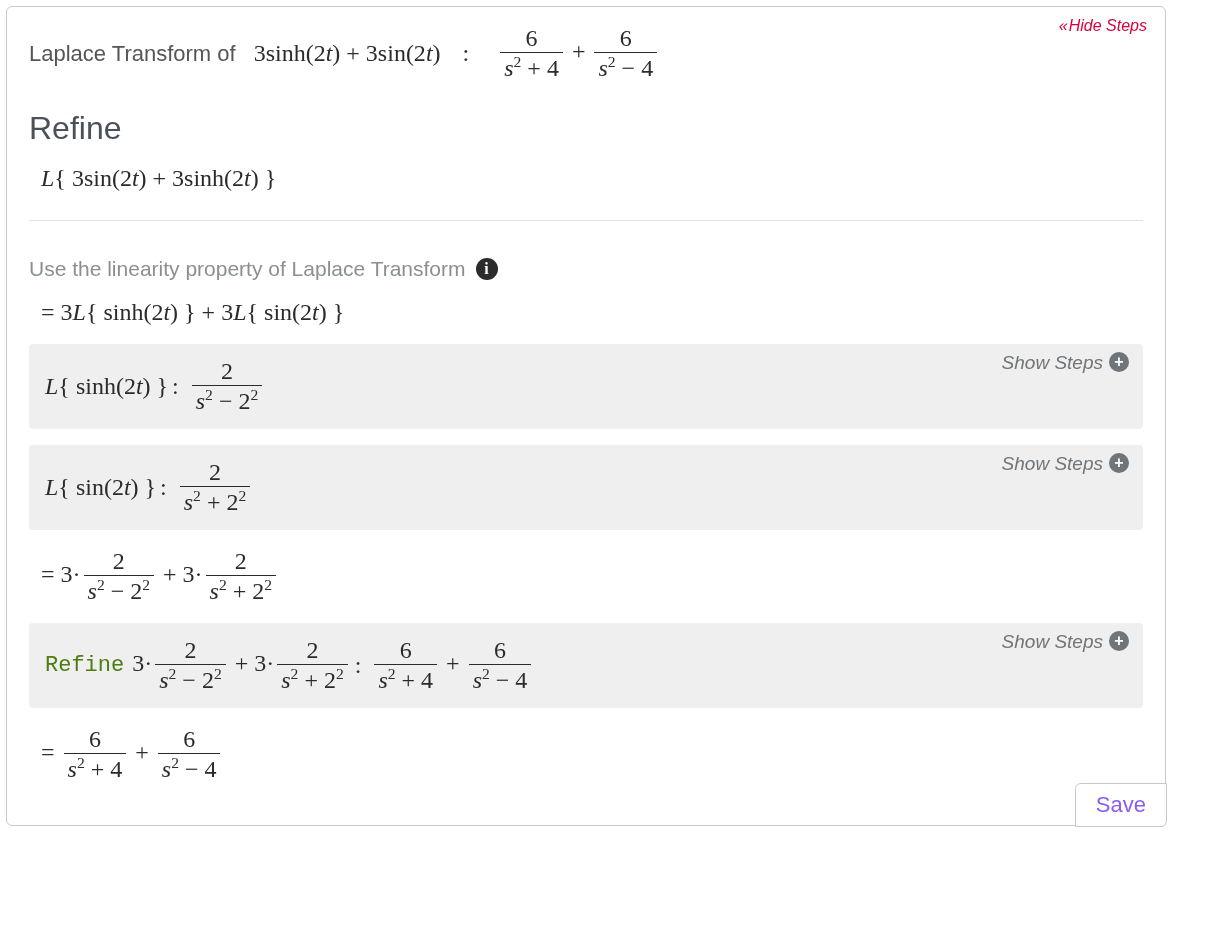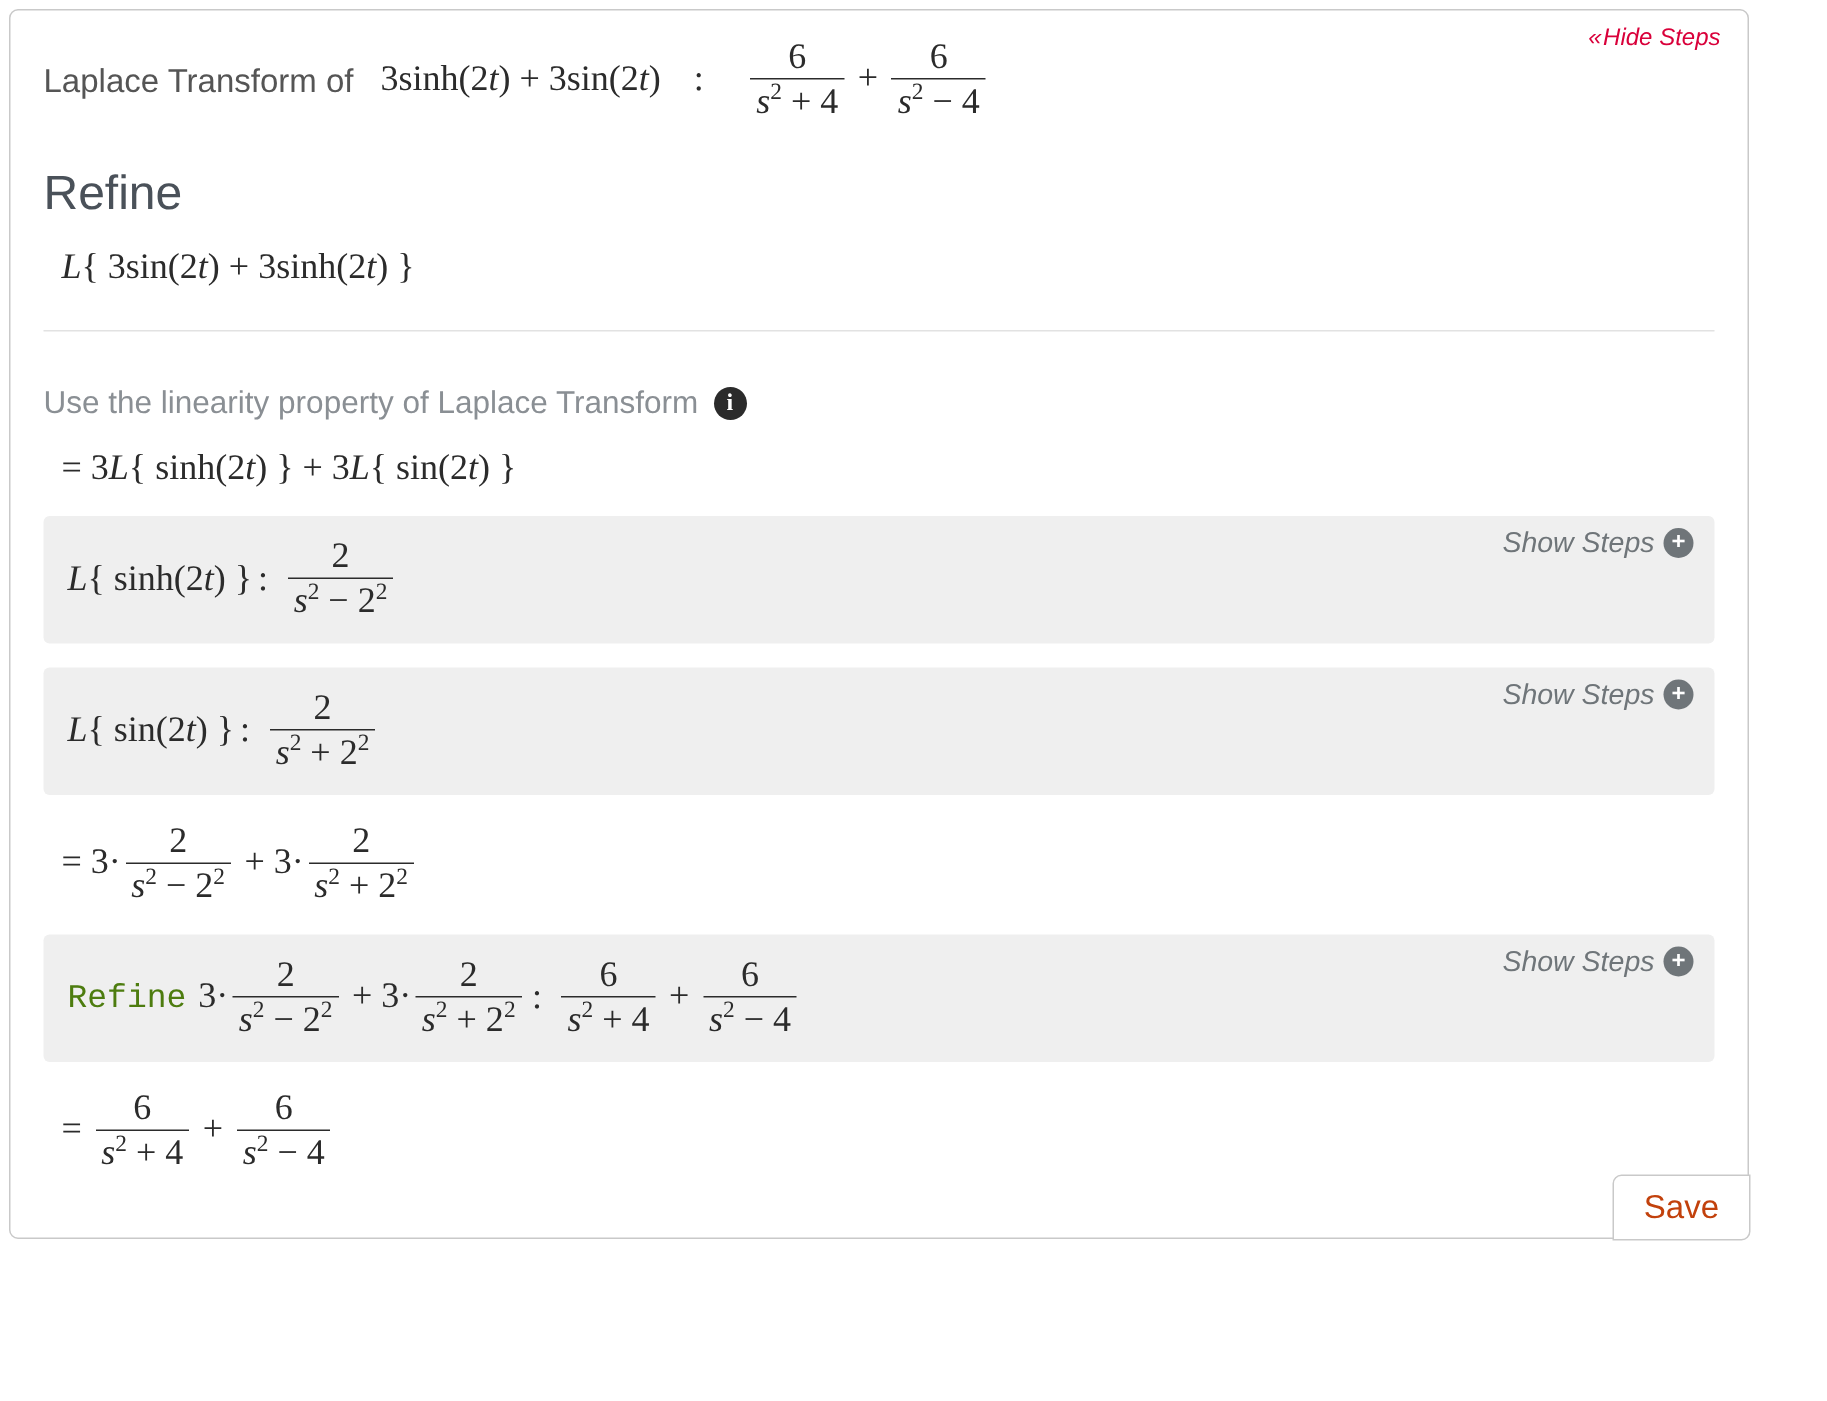--- a/index.html
+++ b/index.html
@@ -102,21 +102,21 @@
   }
   .save-btn {
     position: absolute;
     right: -2px;
     bottom: -2px;
     border: 1px solid #c9c9c9;
     border-radius: 6px 0 6px 0;
     background: #fff;
     padding: 8px 20px;
     font-size: 22px;
-    color: #c2410c;
+    color: #8b5cf6;
     cursor: pointer;
   }
 
   
   .frac {
     display: inline-block;
     text-align: center;
     vertical-align: middle;
     margin: 0 3px;
   }

